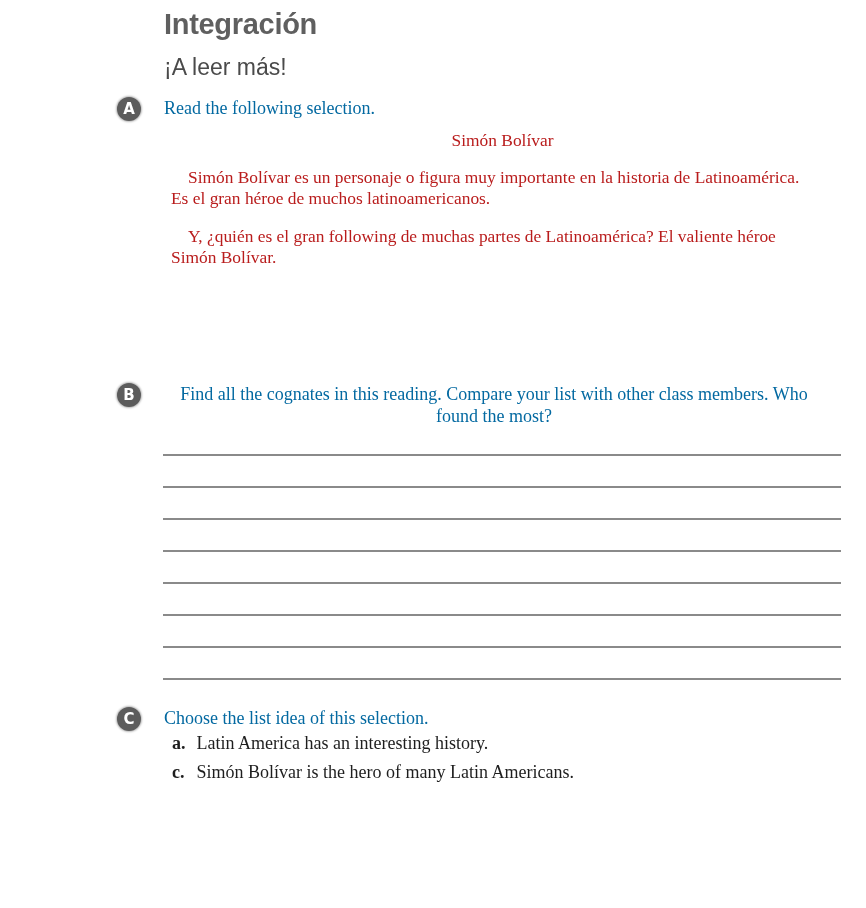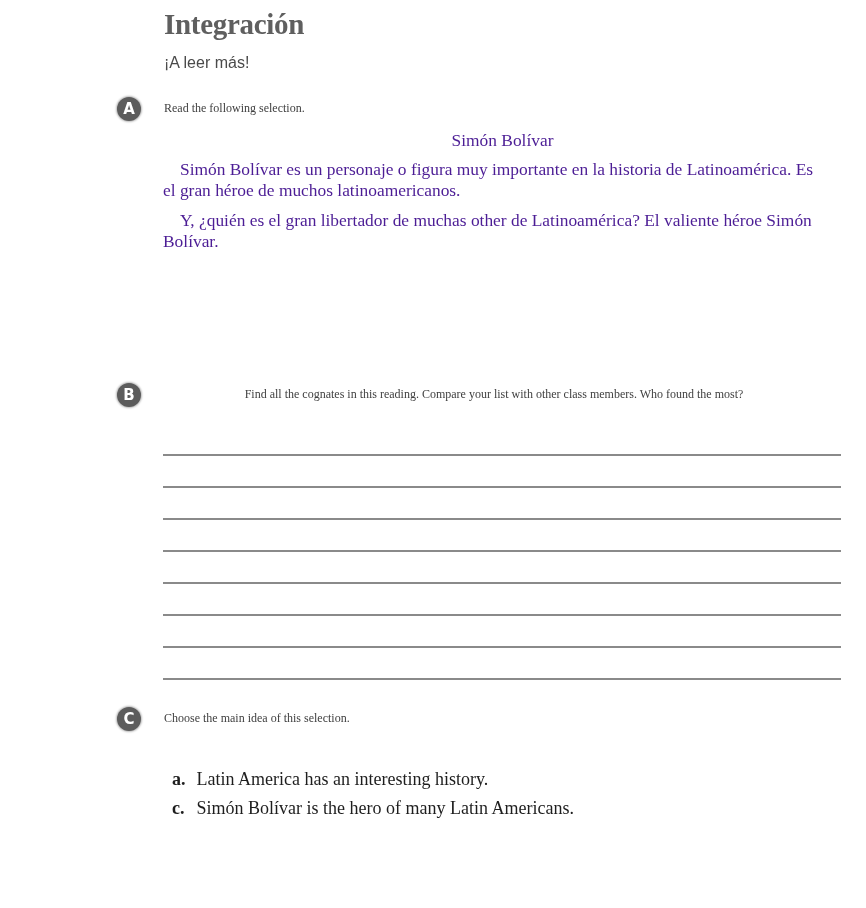--- a/index.html
+++ b/index.html
@@ -3,93 +3,93 @@
   <meta charset="utf-8">
   <style>
     html, body { margin: 0; padding: 0; background: #ffffff; }
     body {
       width: 866px; height: 908px; position: relative; overflow: hidden;
       font-family: "DejaVu Serif", "Liberation Serif", serif;
       color: #1e1e1e;
     }
     .page-title {
       position: absolute; left: 164px; top: 8px;
-      font-family: Liberation Serif, serif;
+      font-family: Liberation Sans, sans-serif;
       font-weight: bold; font-size: 29px; color: #5f5f5f;
       letter-spacing: -0.3px;
     }
     .subtitle {
       position: absolute; left: 164px; top: 54px;
       font-family: "Liberation Sans", "DejaVu Sans", sans-serif;
-      font-size: 16px; color: #4a4a4a;
+      font-size: 23px; color: #4a4a4a;
     }
     .badge {
       position: absolute; width: 24px; height: 24px; border-radius: 50%;
       background: #5c5c5c; color: #ffffff;
       font-family: "DejaVu Sans", "Liberation Sans", sans-serif;
       font-weight: bold; font-size: 15px; line-height: 24px; text-align: center;
       box-shadow: 0 0 2px 1px #b8b8b8;
     }
     .instr {
       position: absolute; left: 164px;
       font-family: "Liberation Serif", "DejaVu Serif", serif;
-      font-size: 12px; line-height: 22px; color: #404040;
+      font-size: 18px; line-height: 22px; color: #0369a1;
     }
     .reading {
       position: absolute; left: 155px; top: 130px; width: 675px;
       font-family: "Liberation Serif", "DejaVu Serif", serif;
-      font-size: 17.4px; line-height: 21.2px; color: #4c1d95;
+      font-size: 17.4px; line-height: 21.2px; color: #b91c1c;
     }
     .reading-title { text-align: center; padding-left: 20px; }
-    .reading p { margin: 8px; text-indent: 17px; }
+    .reading p { margin: 16px; text-indent: 17px; }
     .answer-lines { position: absolute; left: 163px; top: 454px; width: 678px; }
     .answer-line {
       height: 32px; box-sizing: border-box;
       border-top: 2px solid #8a8a8a;
     }
     .answer-line:first-child { margin-top: 0; }
     .options {
       position: absolute; left: 172px; top: 732px;
       font-family: "Liberation Serif", "DejaVu Serif", serif;
-      font-size: 18px; color: #1e1e1e; margin-top: 36px;
+      font-size: 18px; color: #1e1e1e;
     }
     .option { height: 29px; line-height: 22px; }
     .opt-letter { font-weight: bold; display: inline-block; width: 20px; }
   </style>
 </head>
 <body>
 
 <div class="page-title">Integración</div>
 <div class="subtitle">¡A leer más!</div>
 
 <div class="badge" style="left:117px; top:97px;">A</div>
 <div class="instr" style="top:97px;">Read the following selection.</div>
 
 <div class="reading">
   <div class="reading-title">Simón Bolívar</div>
   <p>Simón Bolívar es un personaje o figura muy importante en la historia de Latinoamérica. Es el gran héroe de muchos latinoamericanos.</p>
-  <p>Y, ¿quién es el gran libertador de muchas other de Latinoamérica? El valiente héroe Simón Bolívar.</p>
+  <p>Y, ¿quién es el gran following de muchas partes de Latinoamérica? El valiente héroe Simón Bolívar.</p>
 </div>
 
 <div class="badge" style="left:117px; top:383px;">B</div>
 <div class="instr" style="top:383px; width:660px;text-align:center;">Find all the cognates in this reading. Compare your list with other class members. Who found the most?</div>
 
 <div class="answer-lines">
   <div class="answer-line"></div>
   <div class="answer-line"></div>
   <div class="answer-line"></div>
   <div class="answer-line"></div>
   <div class="answer-line"></div>
   <div class="answer-line"></div>
   <div class="answer-line"></div>
   <div class="answer-line"></div>
 </div>
 
 <div class="badge" style="left:117px; top:707px;">C</div>
-<div class="instr" style="top:707px;">Choose the main idea of this selection.</div>
+<div class="instr" style="top:707px;">Choose the list idea of this selection.</div>
 
 <div class="options">
   <div class="option">
     <span class="opt-letter">a.</span>
     <span>Latin America has an interesting history.</span>
   </div>
   <div class="option">
     <span class="opt-letter">c.</span>
     <span>Simón Bolívar is the hero of many Latin Americans.</span>
   </div>

